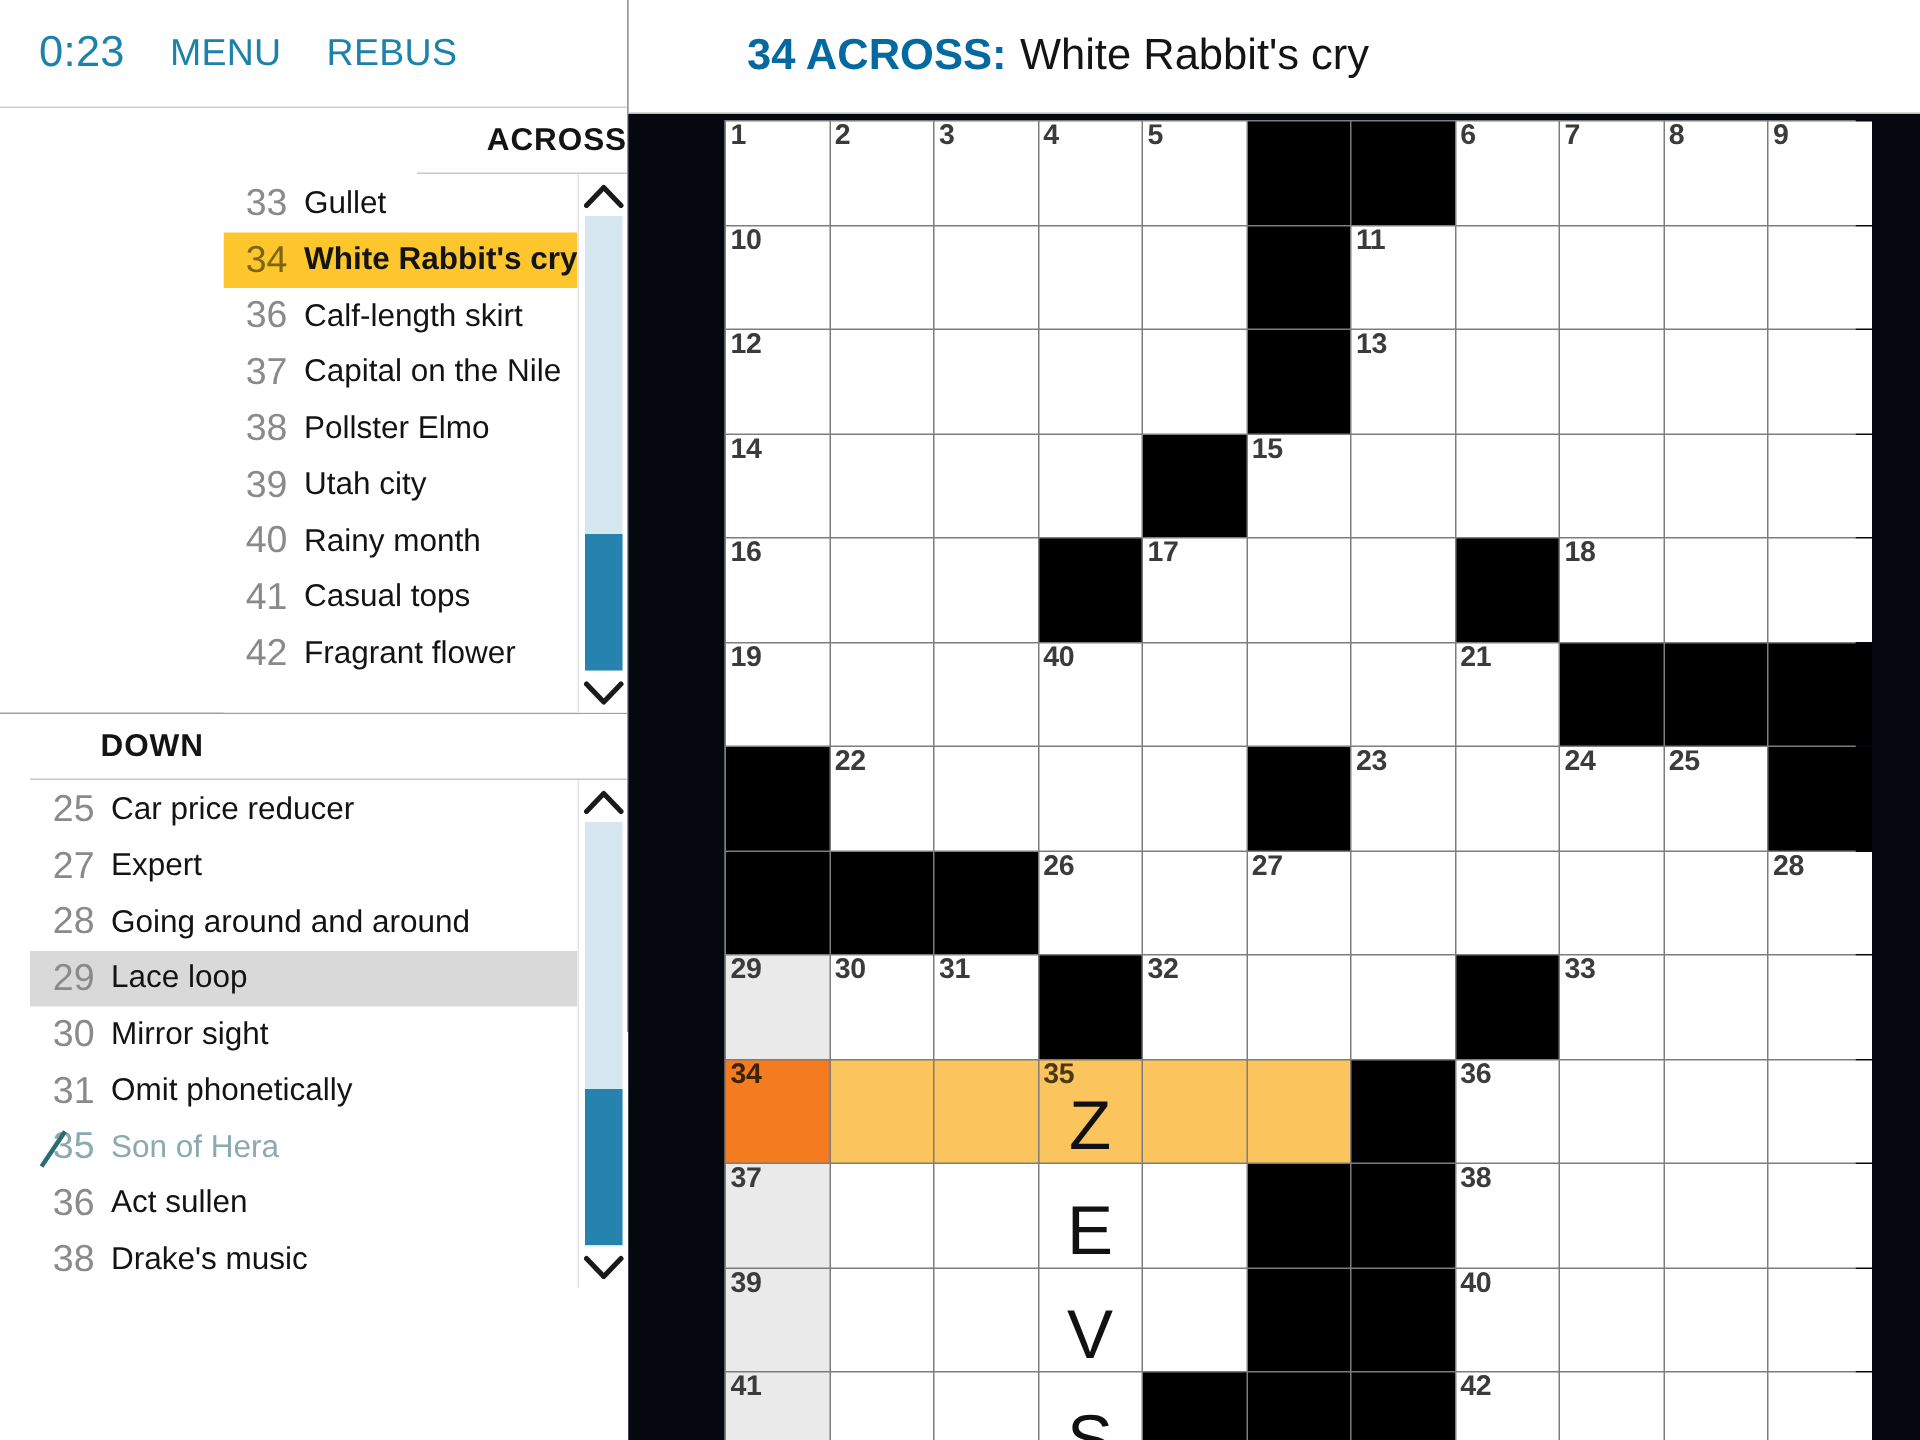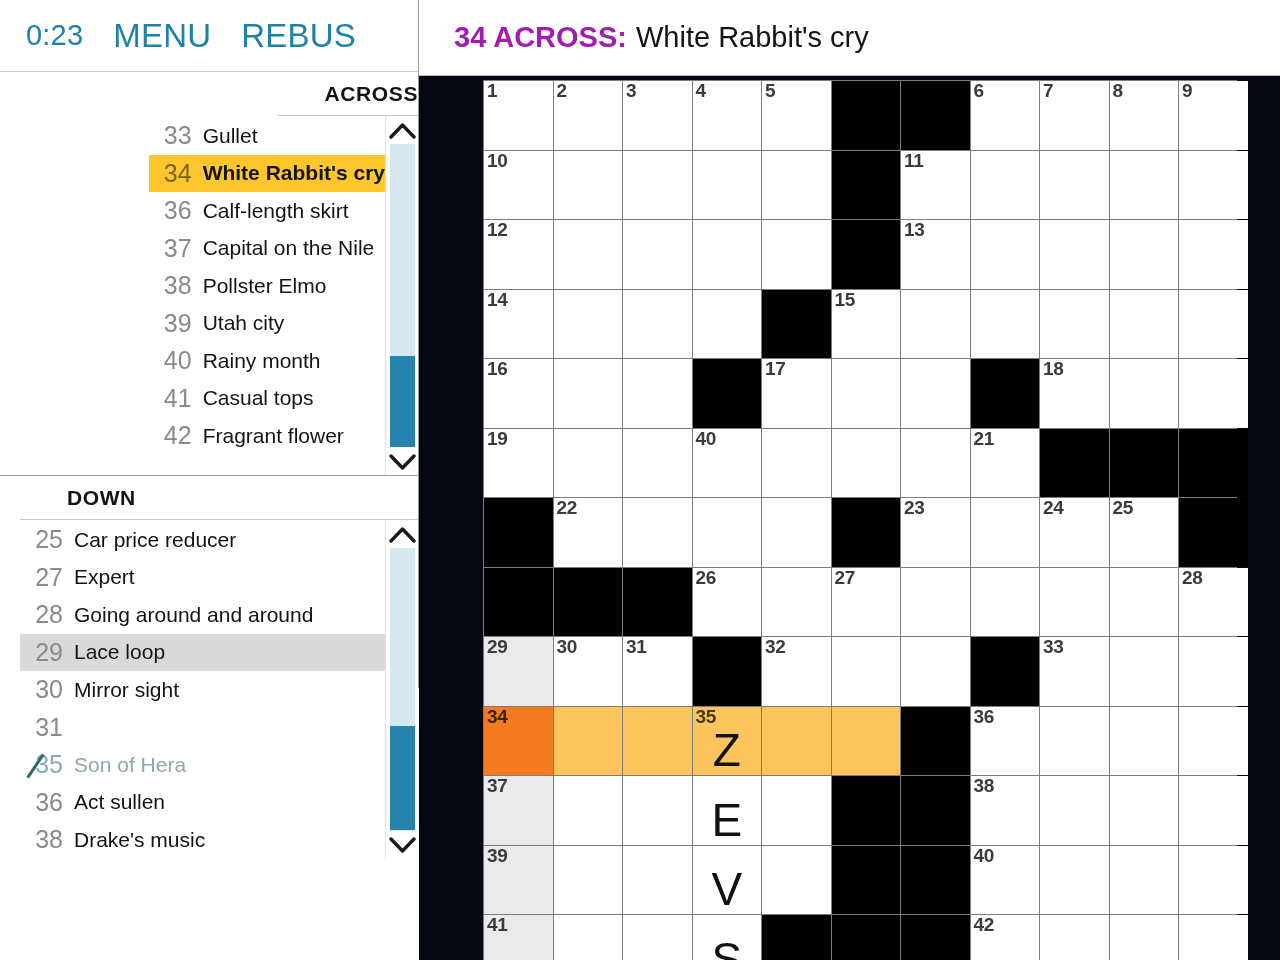--- a/index.html
+++ b/index.html
@@ -28,21 +28,21 @@
     border-bottom: 1px solid #cfcfcf;
   }
   .tb-item {
     color: #1d82ab;
     font-size: 31px;
     letter-spacing: 0.2px;
     white-space: nowrap;
     cursor: pointer;
   }
   #timer-label { font-size: 29px; font-weight: 400; }
-  .tb-menu { font-size: 33px; }
+  .tb-menu { font-size: 25px; }
 
   .list-header {
     height: 44px; flex: 0 0 44px;
     display: flex; align-items: center;
     padding-left: 47px;
     font-size: 21px; font-weight: bold;
     letter-spacing: 0.6px;
     color: #141414;
     background: #fff;
     border-bottom: 1px solid #c8c8c8;
@@ -119,21 +119,21 @@
     position: relative;
   }
   #cluebar {
     height: 76px; flex: 0 0 76px;
     background: #ffffff;
     display: flex; align-items: center;
     padding-left: 35px;
     gap: 9px;
     border-bottom: 1px solid #b9b9b9;
   }
-  #cluebar-num { color: #a21caf; font-size: 29px; font-weight: bold; white-space: nowrap; }
+  #cluebar-num { color: #0369a1; font-size: 29px; font-weight: bold; white-space: nowrap; margin-left: 44px; }
   #cluebar-text { color: #141414; font-size: 29px; white-space: nowrap; }
 
   #grid-wrap {
     flex: 1 1 auto; position: relative;
     background: #06080f;
     overflow: hidden;
   }
   #grid {
     position: absolute;
     left: 64px; top: 4px;
@@ -263,20 +263,21 @@
             <div class="clue-row cross-highlight">
               <span class="clue-num">29</span>
               <span class="clue-txt">Lace loop</span>
             </div>
             <div class="clue-row">
               <span class="clue-num">30</span>
               <span class="clue-txt">Mirror sight</span>
             </div>
             <div class="clue-row">
               <span class="clue-num">31</span>
+              <span class="clue-txt">Omit phonetically</span>
             </div>
             <div class="clue-row solved">
               <span class="clue-num">35</span>
               <span class="clue-txt">Son of Hera</span>
             </div>
             <div class="clue-row">
               <span class="clue-num">36</span>
               <span class="clue-txt">Act sullen</span>
             </div>
             <div class="clue-row">

